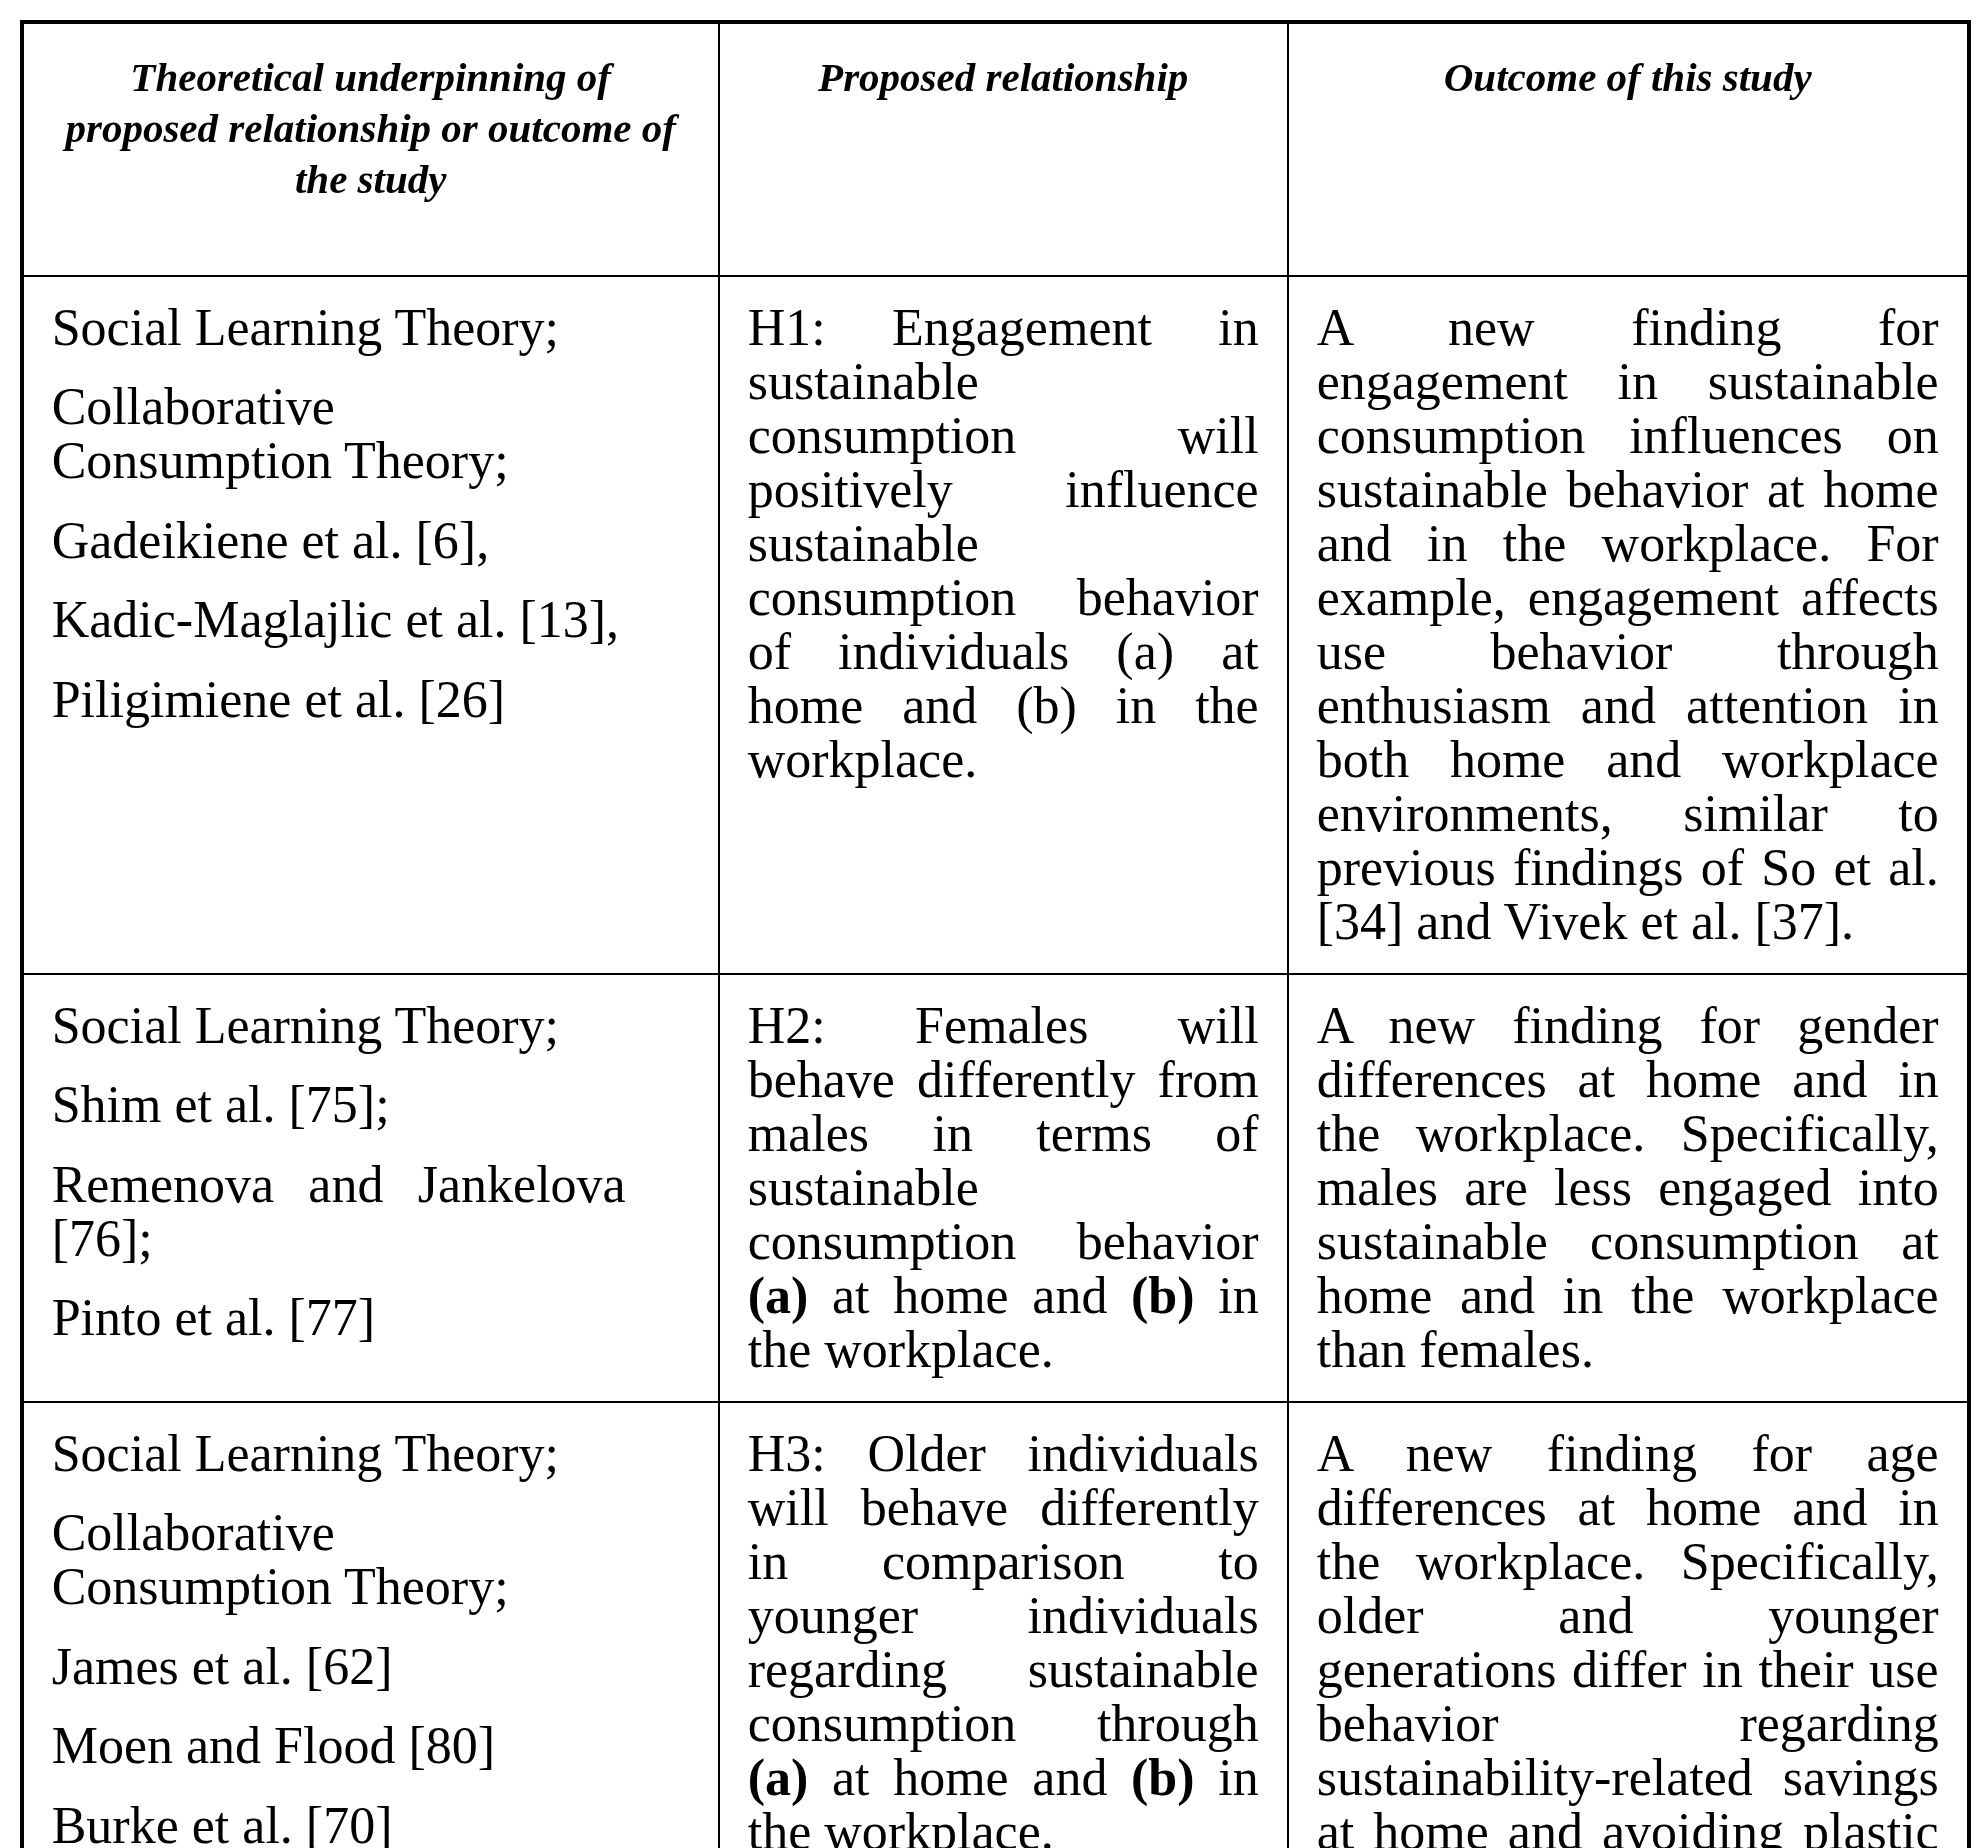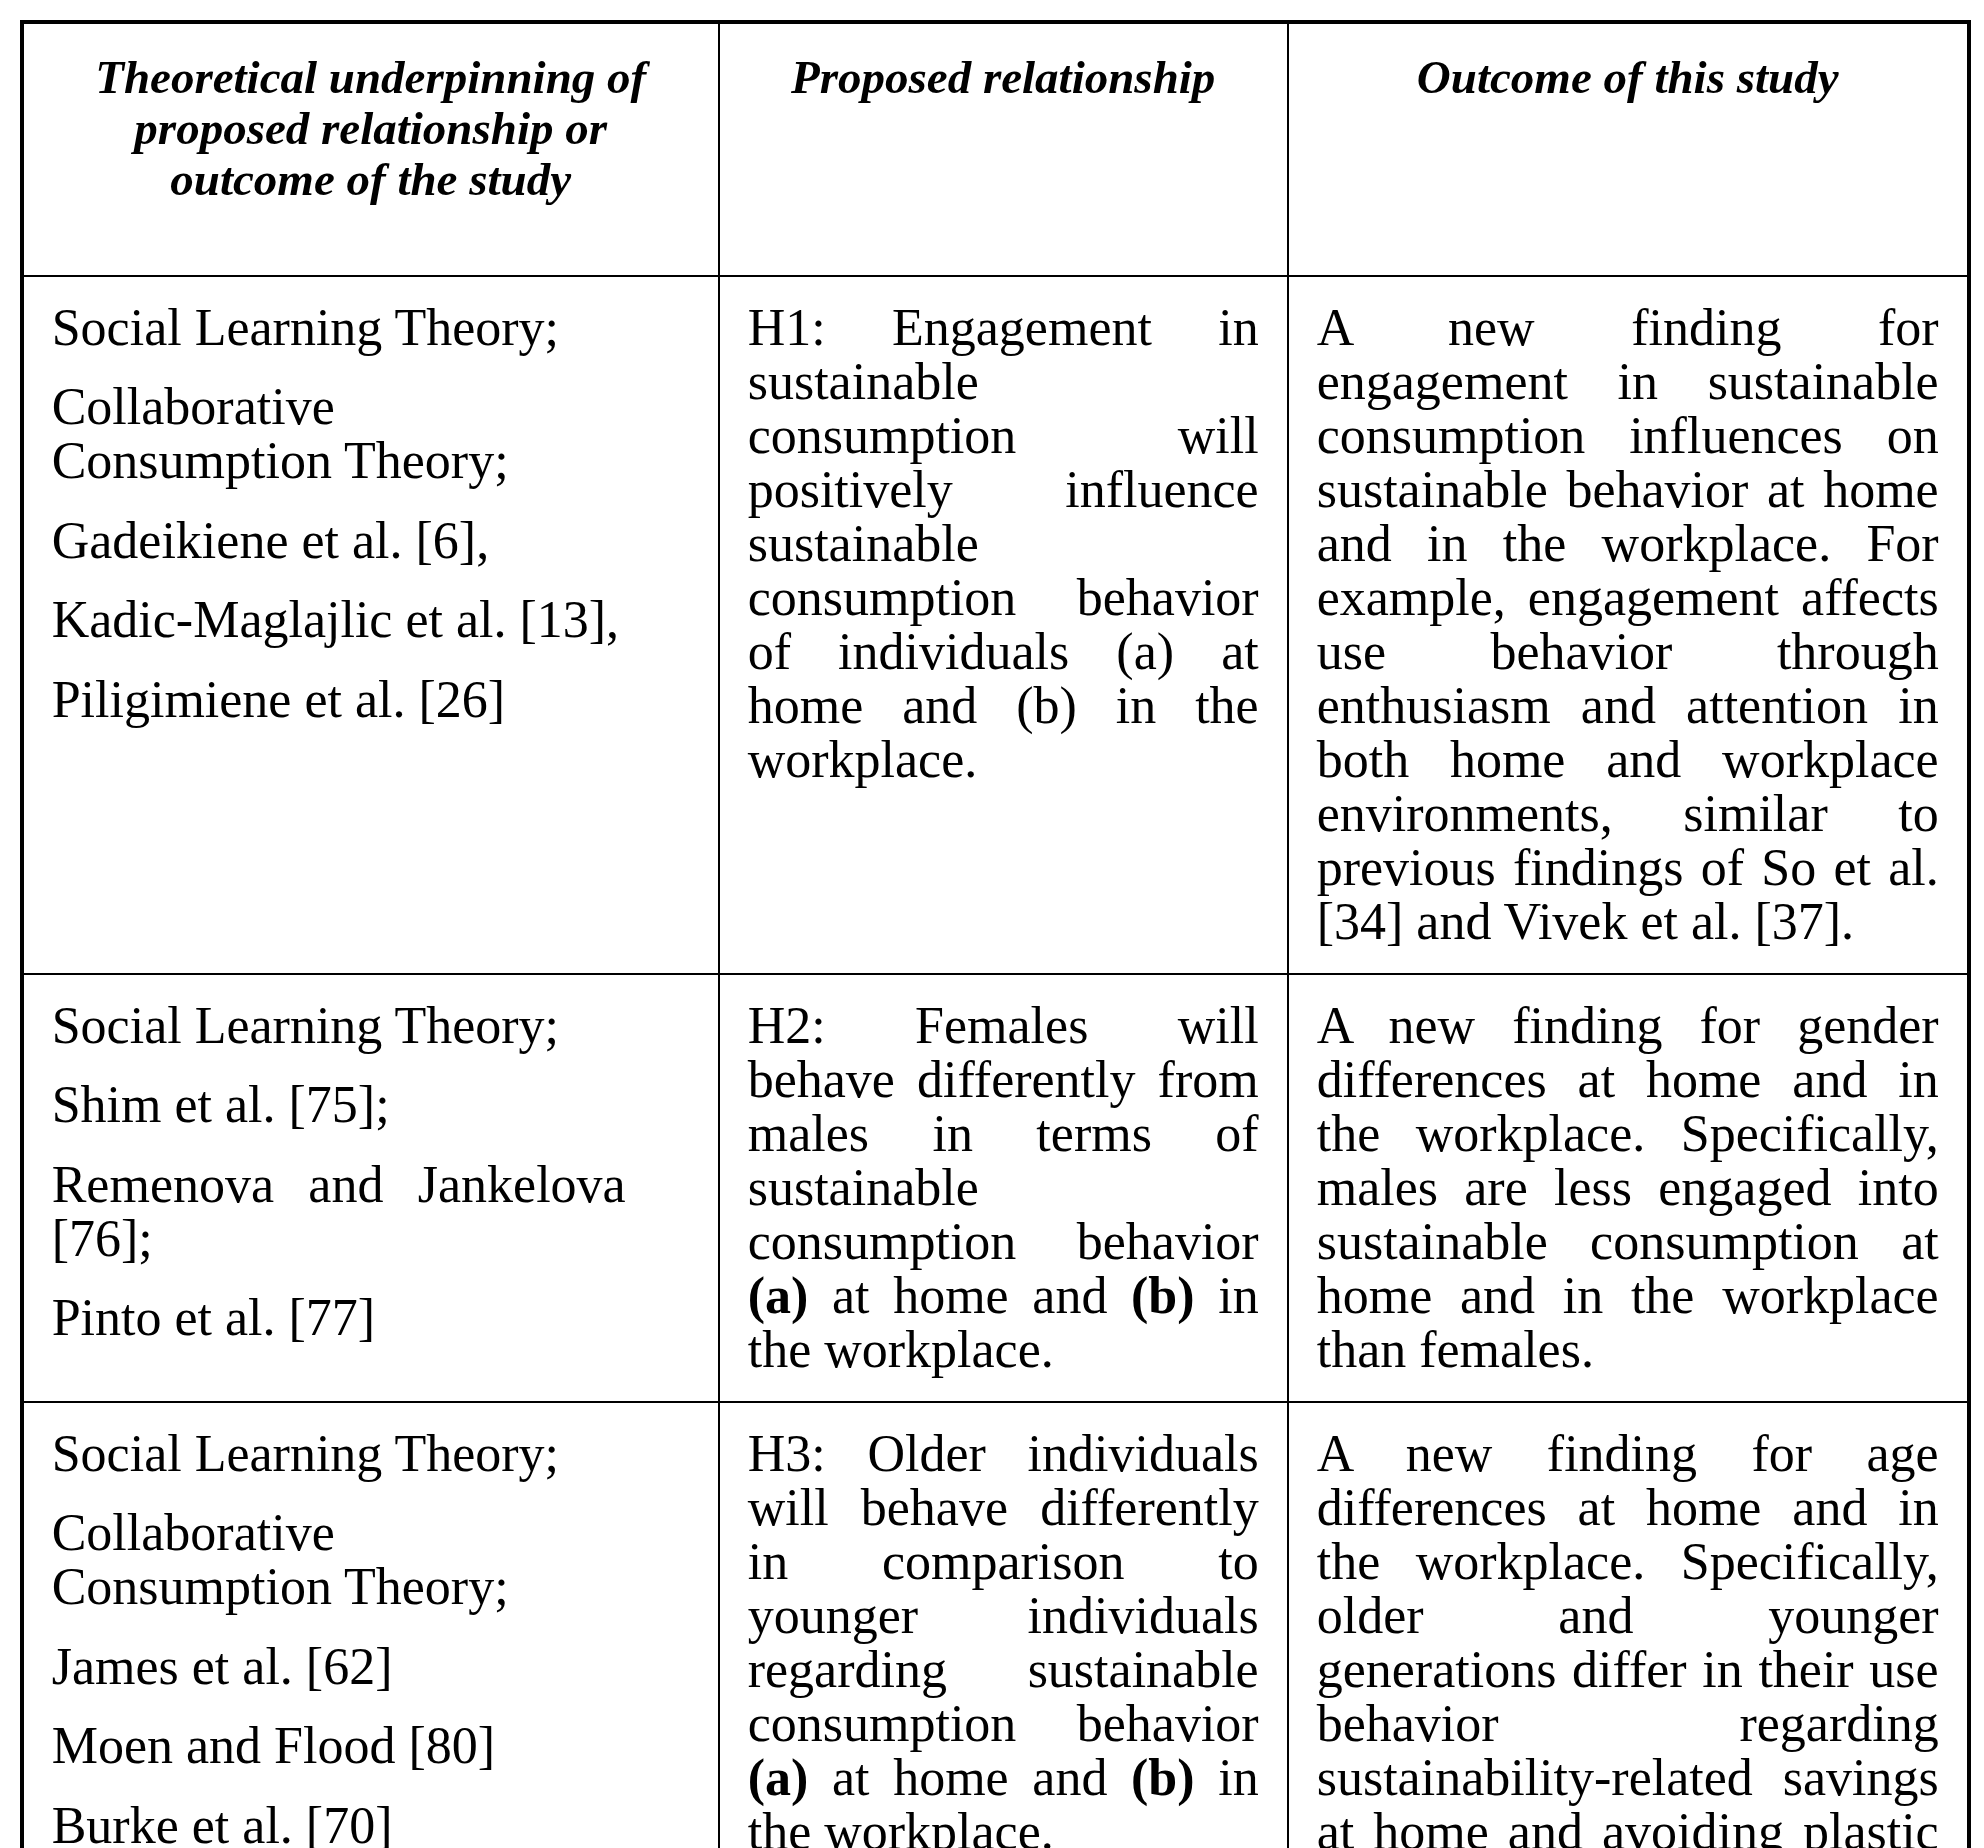--- a/index.html
+++ b/index.html
@@ -31,21 +31,21 @@
   tr.r-1 { height: 641px; }
   tr.r-2 { height: 372px; }
   tr.r-3 { height: 535px; }
   th, td {
     border: 2.7px solid #000000;
     vertical-align: top;
     padding: 24px 28px;
     box-sizing: border-box;
   }
   th {
-    font-size: 47px;
+    font-size: 41px;
     line-height: 51px;
     font-weight: bold;
     font-style: italic;
     text-align: center;
     padding-top: 28px;
   }
   td {
     font-size: 52px;
     line-height: 54px;
     font-weight: normal;
@@ -111,21 +111,21 @@
       </tr>
       <tr class="r-3">
         <td class="theory-cell">
           <p>Social Learning Theory;</p>
           <p>Collaborative Consumption Theory;</p>
           <p>James et al. [62]</p>
           <p>Moen and Flood [80]</p>
           <p>Burke et al. [70]</p>
         </td>
         <td>
-          <p><span>H3: Older individuals will behave differently in comparison to younger individuals regarding sustainable consumption behavior </span><span style="font-weight: bold;">(a)</span><span> at home and </span><span style="font-weight: bold;">(b)</span><span> in the workplace.</span></p>
+          <p><span>H3: Older individuals will behave differently in comparison to younger individuals regarding sustainable consumption through </span><span style="font-weight: bold;">(a)</span><span> at home and </span><span style="font-weight: bold;">(b)</span><span> in the workplace.</span></p>
         </td>
         <td>
           <p>A new finding for age differences at home and in the workplace. Specifically, older and younger generations differ in their use behavior regarding sustainability-related savings at home and avoiding plastic dishes and fast food in the workplace.</p>
         </td>
       </tr>
     </tbody>
   </table>
 </div>
 
 

